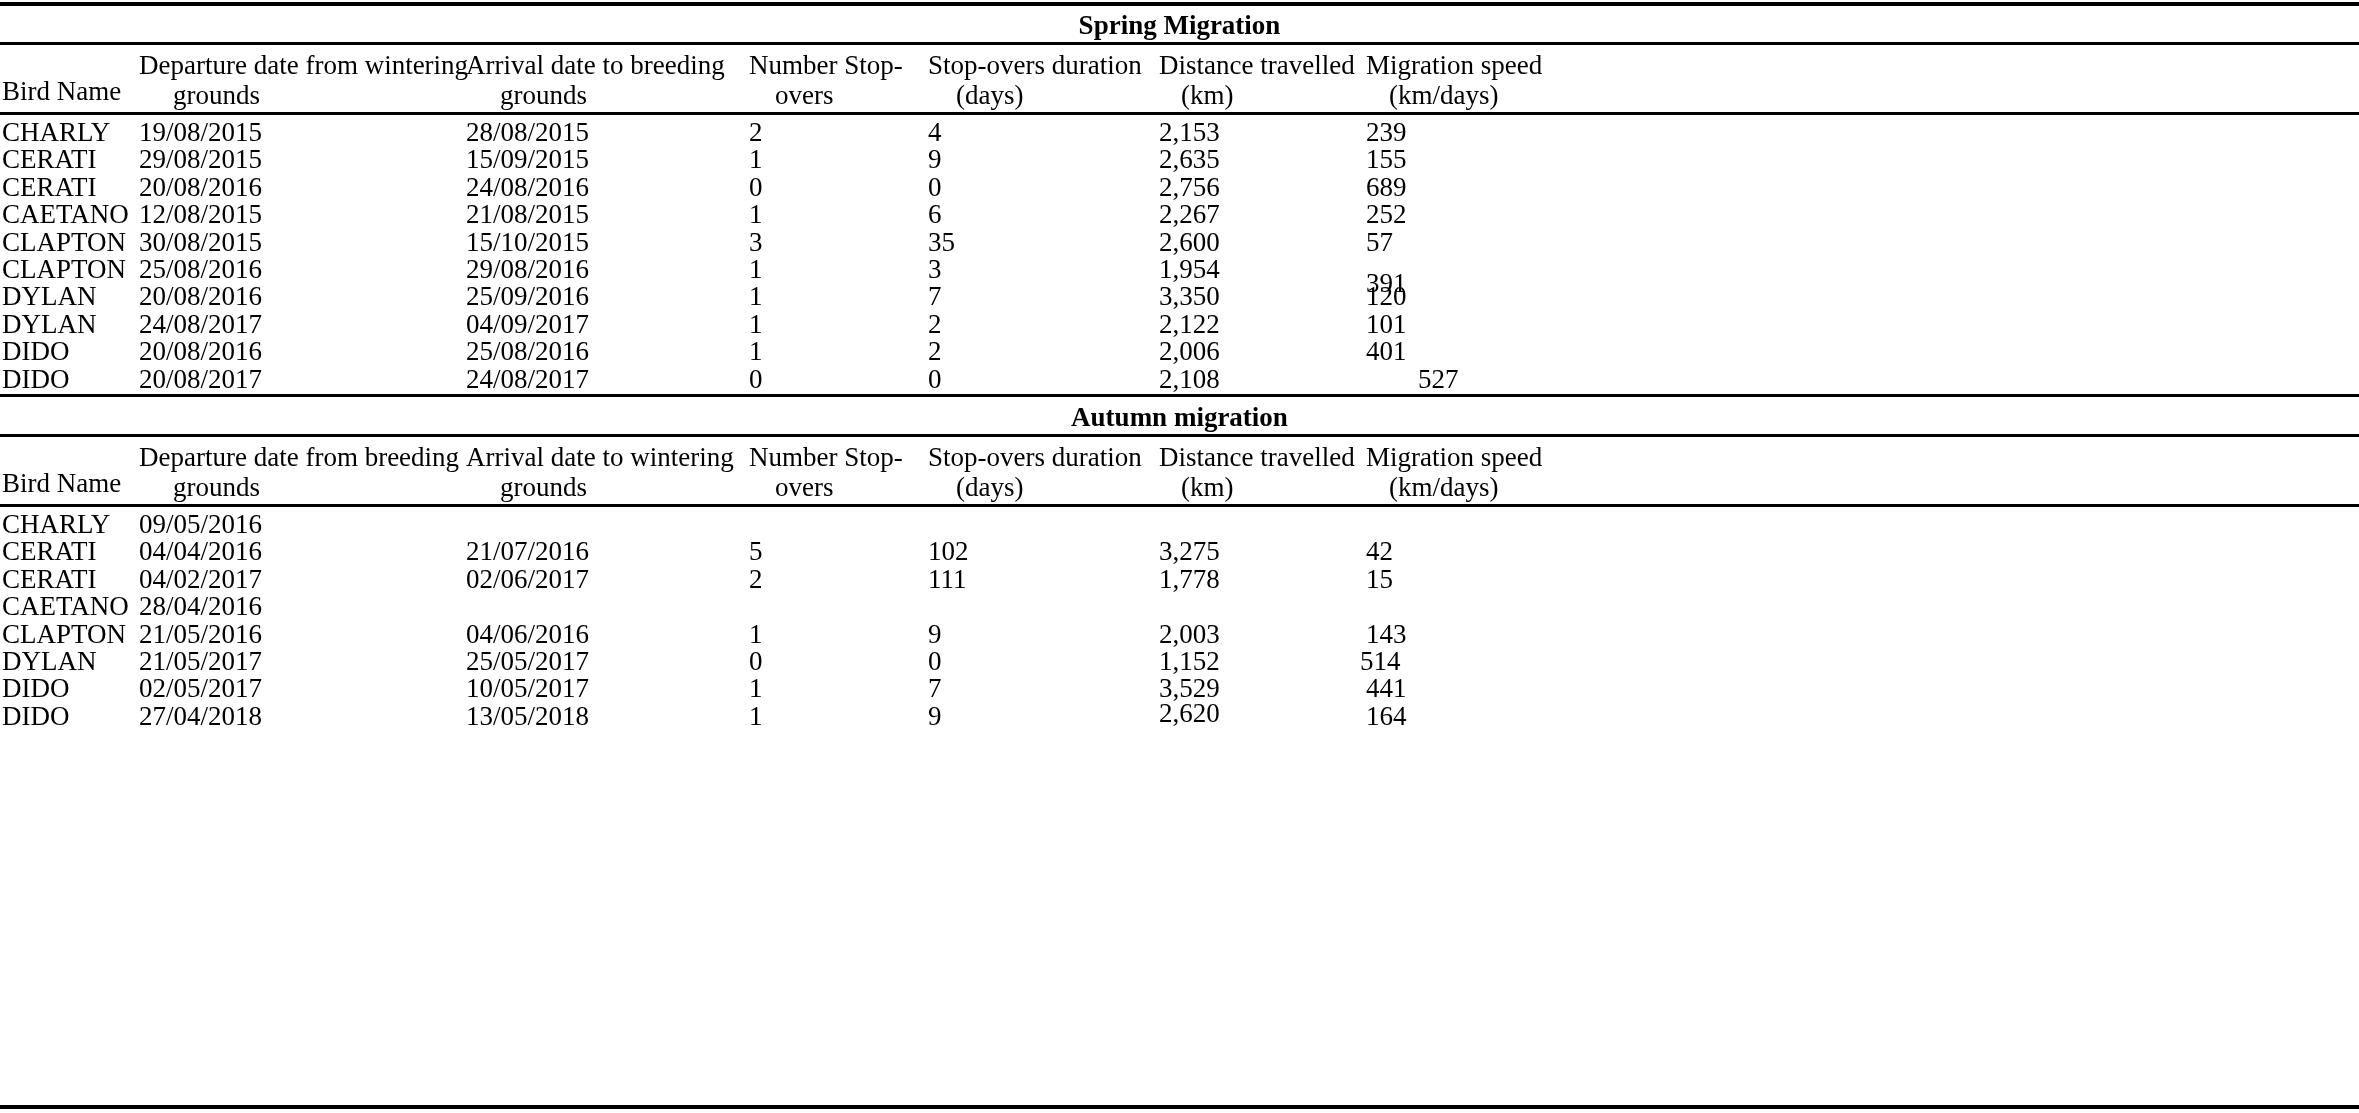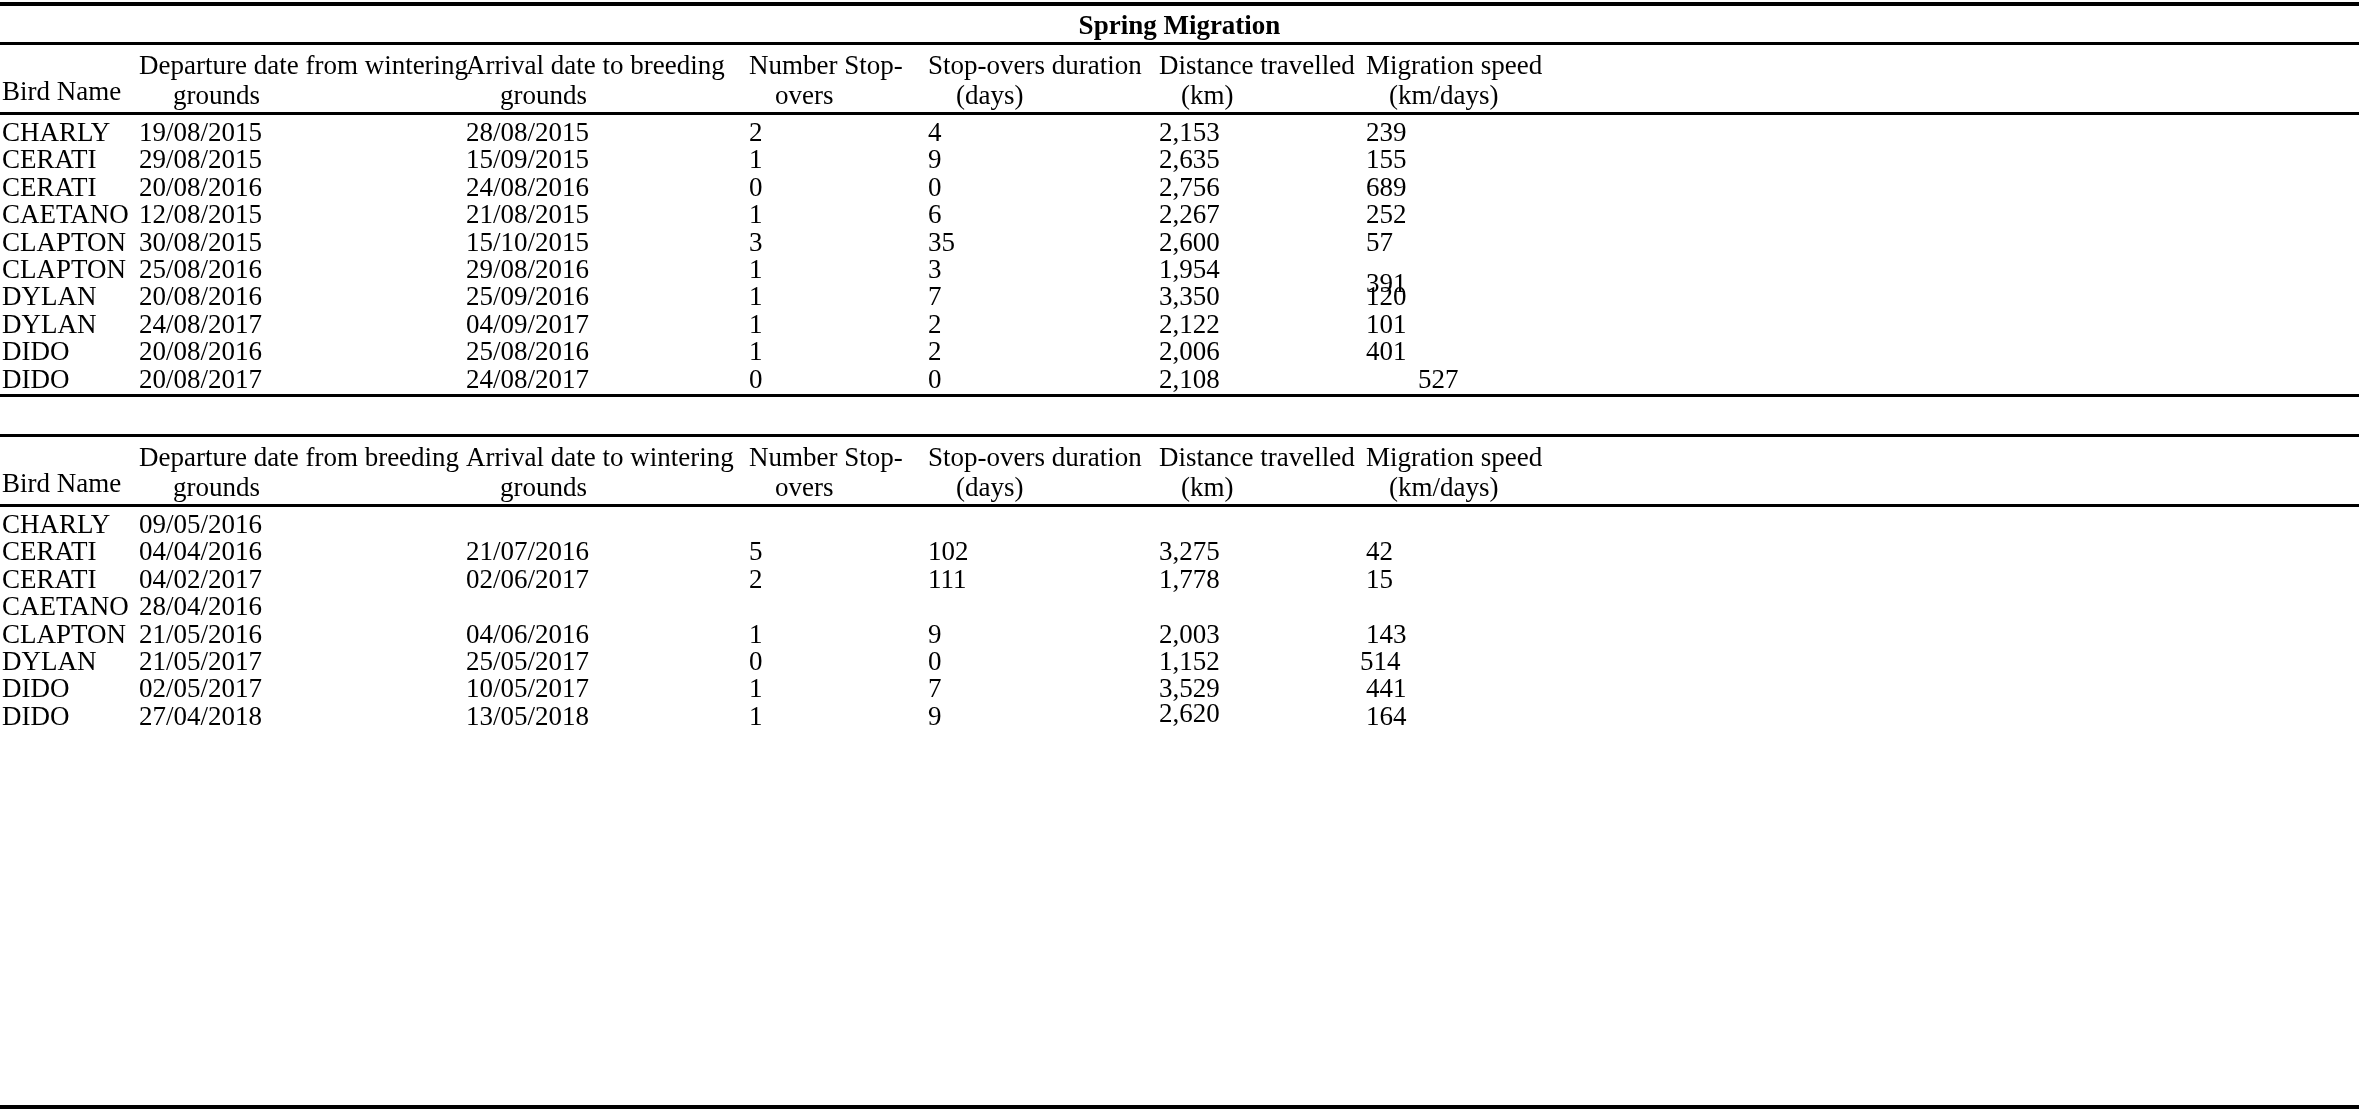--- a/index.html
+++ b/index.html
@@ -126,20 +126,21 @@
       <div class="cell" style="left: 2px; top: 363.6px;">DIDO</div>
       <div class="cell" style="left: 139px; top: 363.6px;">20/08/2017</div>
       <div class="cell" style="left: 466px; top: 363.6px;">24/08/2017</div>
       <div class="cell" style="left: 749px; top: 363.6px;">0</div>
       <div class="cell" style="left: 928px; top: 363.6px;">0</div>
       <div class="cell" style="left: 1159px; top: 363.6px;">2,108</div>
       <div class="cell" style="left: 1418px; top: 363.6px;">527</div>
     </div>
 
   <div class="rule mid" style="top:394px"></div>
+  <div class="section-title" style="top:402px">Autumn migration</div>
   <div class="rule mid" style="top:434px"></div>
 
   <div class="hdr-single" style="left:2px; top:468px">Bird Name</div>
   <div class="hdr-cell" style="left:139px; top:442px">
     <span class="hdr-line1">Departure date from breeding</span>
     <span class="hdr-line2">grounds</span>
   </div>
   <div class="hdr-cell" style="left:466px; top:442px">
     <span class="hdr-line1">Arrival date to wintering</span>
     <span class="hdr-line2">grounds</span>

